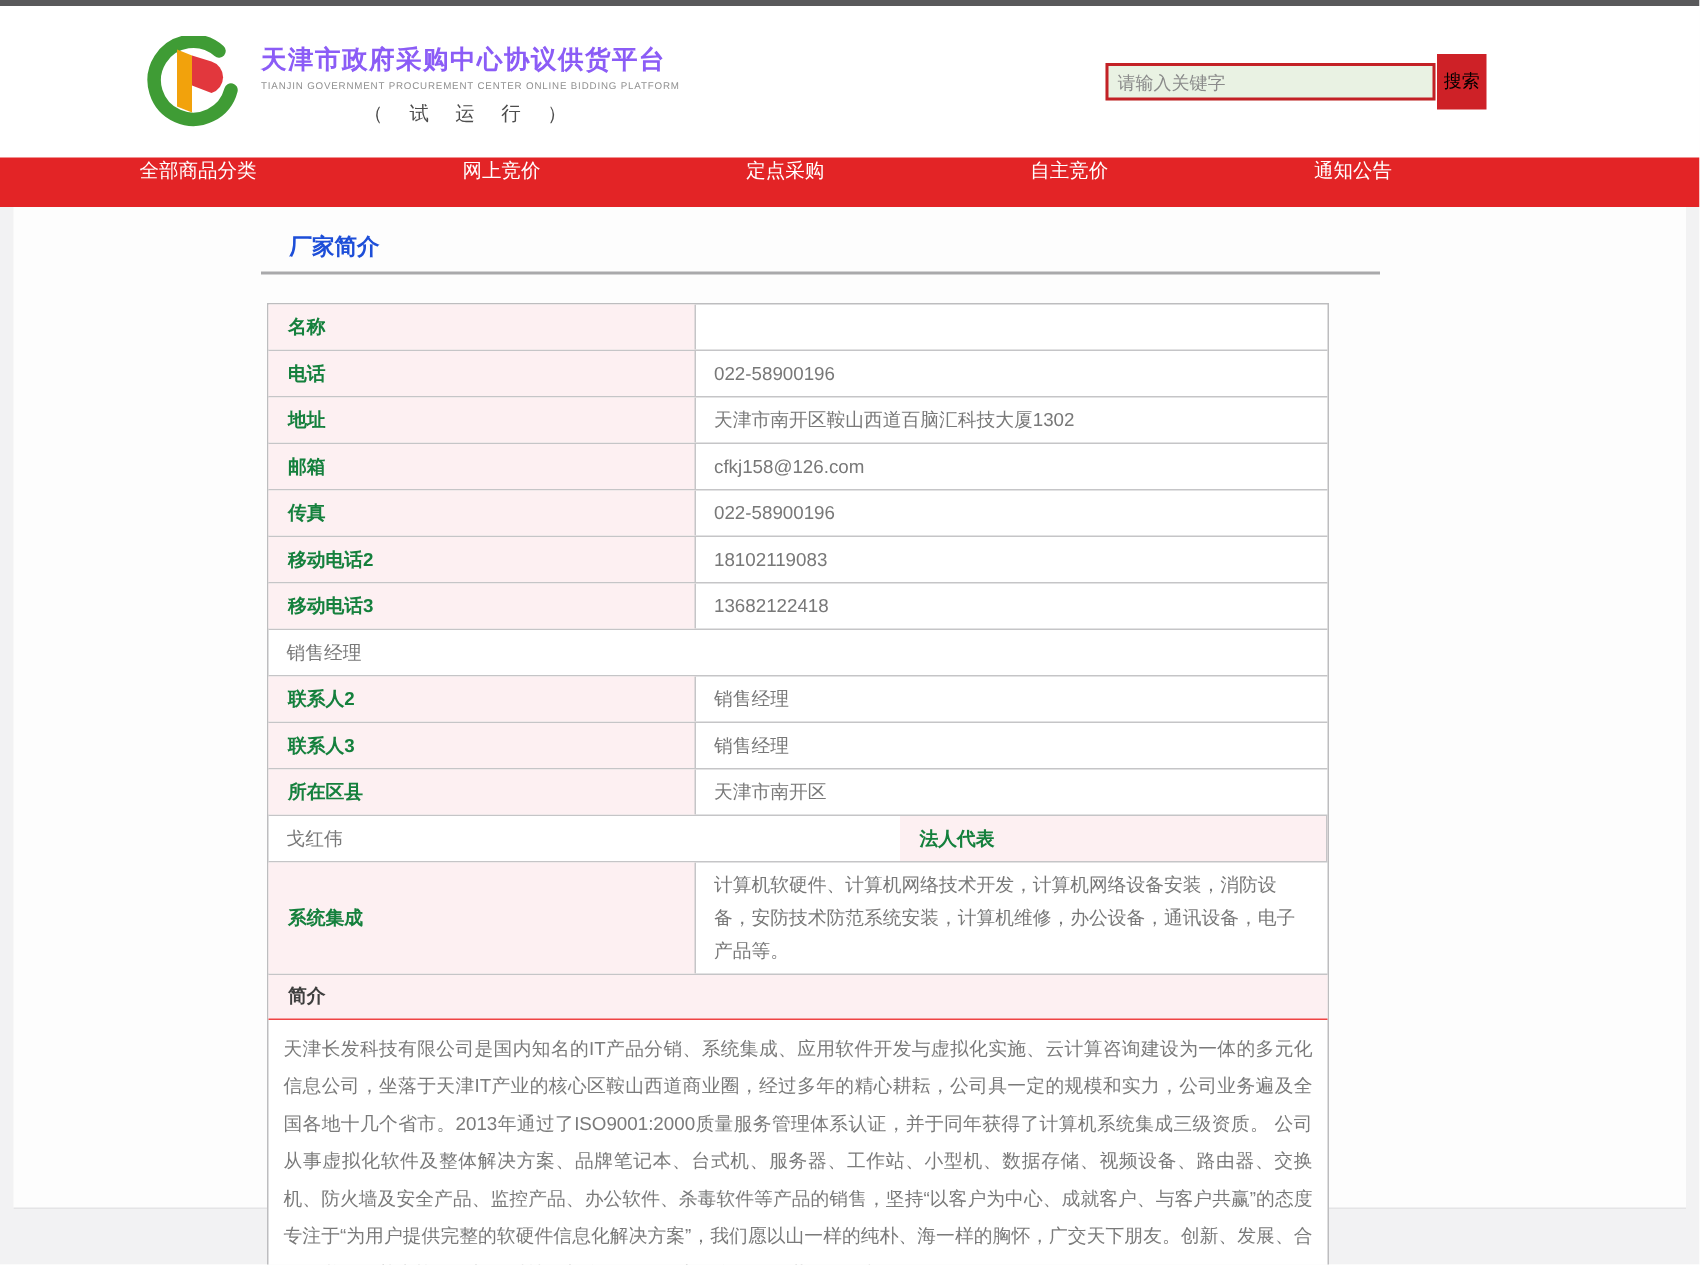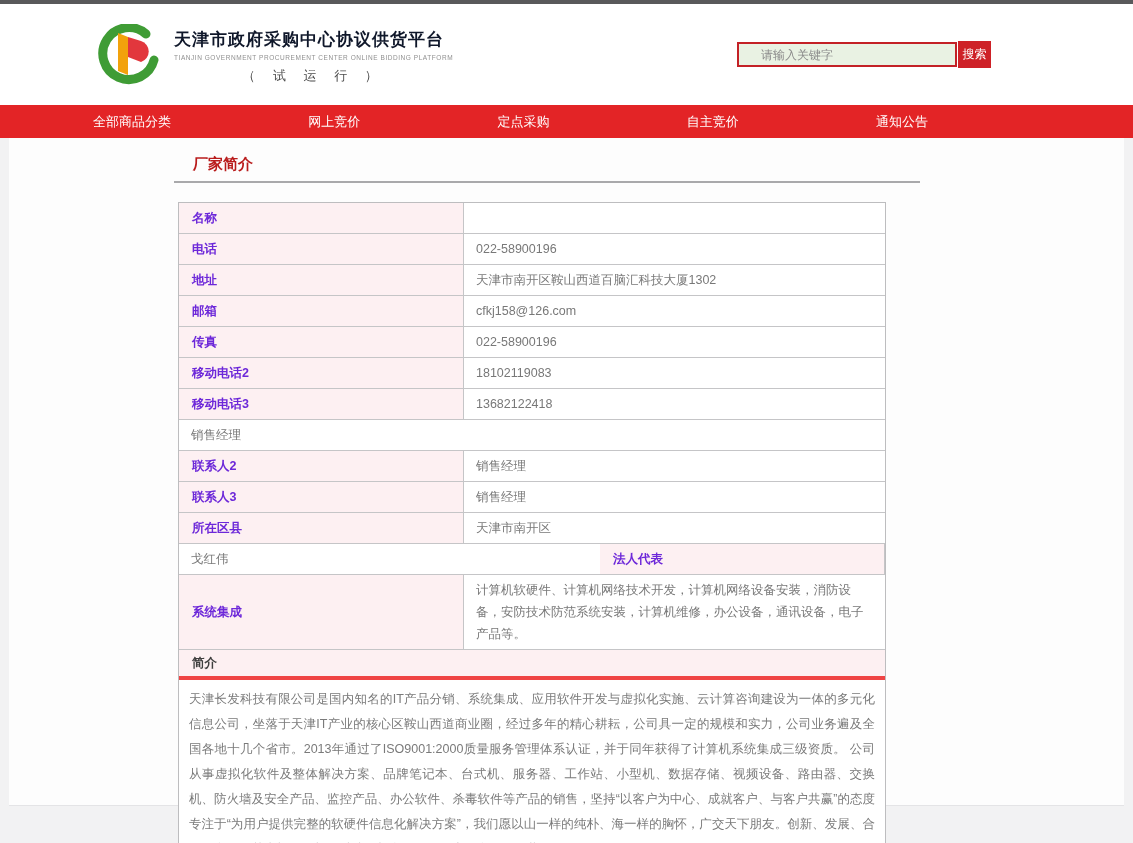--- a/index.html
+++ b/index.html
@@ -14,69 +14,69 @@
 
   
   header {
     height: 101px; background: #ffffff;
     display: flex; align-items: center; justify-content: space-between;
     padding: 0 142px 0 88px;
   }
   .brand { display: flex; align-items: flex-start; }
   .logo { width: 72px; height: 64px; margin-right: 14px; margin-top: 2px; }
   .brand-text { padding-top: 6px; }
-  .brand-title { font-size: 17px; font-weight: bold; color: #0f172a; letter-spacing: 1px; }
+  .brand-title { font-size: 17px; font-weight: bold; color: #8b5cf6; letter-spacing: 1px; }
   .brand-sub { font-size: 6.5px; color: #909090; margin-top: 3px; letter-spacing: 0.55px; }
   .brand-trial { font-size: 13px; color: #4d4d4d; margin-top: 6px; letter-spacing: 7px; text-align: center; }
   .search { display: flex; align-items: center; }
   .search-input {
     width: 220px; height: 25px;
     border: 2px solid #c32126; background: #e9f2e3;
-    font-size: 12px; color: #555; padding: 0 22px; outline: none;
+    font-size: 12px; color: #555; padding: 0 6px; outline: none;
     font-family: "Liberation Sans", "DejaVu Sans", sans-serif;
   }
   .search-input::placeholder { color: #8a8a8a; }
   .search-btn {
-    width: 33px; height: 27px; margin-left: 1px;
-    background: #ce2127; color: #ffffff; border: none;
+    width: 33px; height: 37px; margin-left: 1px;
+    background: #ce2127; color: #000000; border: none;
     font-size: 12px; cursor: pointer;
     font-family: "Liberation Sans", "DejaVu Sans", sans-serif;
   }
 
   
   nav { height: 33px; background: #e32426; }
   nav ul {
     list-style: none; height: 100%;
-    display: flex; align-items: center; justify-content: space-between;
+    display: flex; justify-content: space-between;
     padding: 0 205px 0 93px;
   }
   nav a { color: #ffffff; font-size: 13px; text-decoration: none; cursor: pointer; white-space: nowrap; }
 
   
   .content { height: 705px; background: #f2f2f3; padding: 0 9px; }
   .card { background: #fdfdfd; height: 668px; border-bottom: 1px solid #e4e4e6; }
 
-  .page-title { font-size: 15px; font-weight: bold; color: #b91c1c; padding: 17px 0 0 184px; }
+  .page-title { font-size: 15px; font-weight: bold; color: #1d4ed8; padding: 17px 0 0 184px; }
   .title-divider { height: 2px; background: #a9a9ab; width: 746px; margin: 7px 0 0 165px; }
 
   .info-table {
     width: 708px; margin: 19px 0 0 169px;
     border: 1px solid #bdbdbf; background: #fff;
     font-size: 12.5px;
   }
   .info-row { display: flex; border-bottom: 1px solid #c5c5c7; }
   .cell { display: flex; align-items: center; }
   .cell-label {
     width: 285px; min-height: 30px; background: #fdf0f2;
     border-right: 1px solid #c5c5c7;
-    font-weight: bold; color: #6d28d9; padding: 4px 0 4px 13px;
+    font-weight: bold; color: #15803d; padding: 4px 0 4px 13px;
   }
   .cell-value { flex: 1; color: #787878; padding: 4px 12px; line-height: 22px; }
   .section-header-row {
-    background: #fdf0f2; border-bottom: 4px solid #ef4444;
+    background: #fdf0f2; border-bottom: 1px solid #ef4444;
     min-height: 30px; display: flex; align-items: center;
     font-weight: bold; color: #3f3f3f; padding-left: 13px;
   }
   .section-text {
     color: #7a7a7a; line-height: 25px; padding: 7px 10px 9px 10px;
     text-align: justify;
   }
 </style>
 </head>
 <body>

